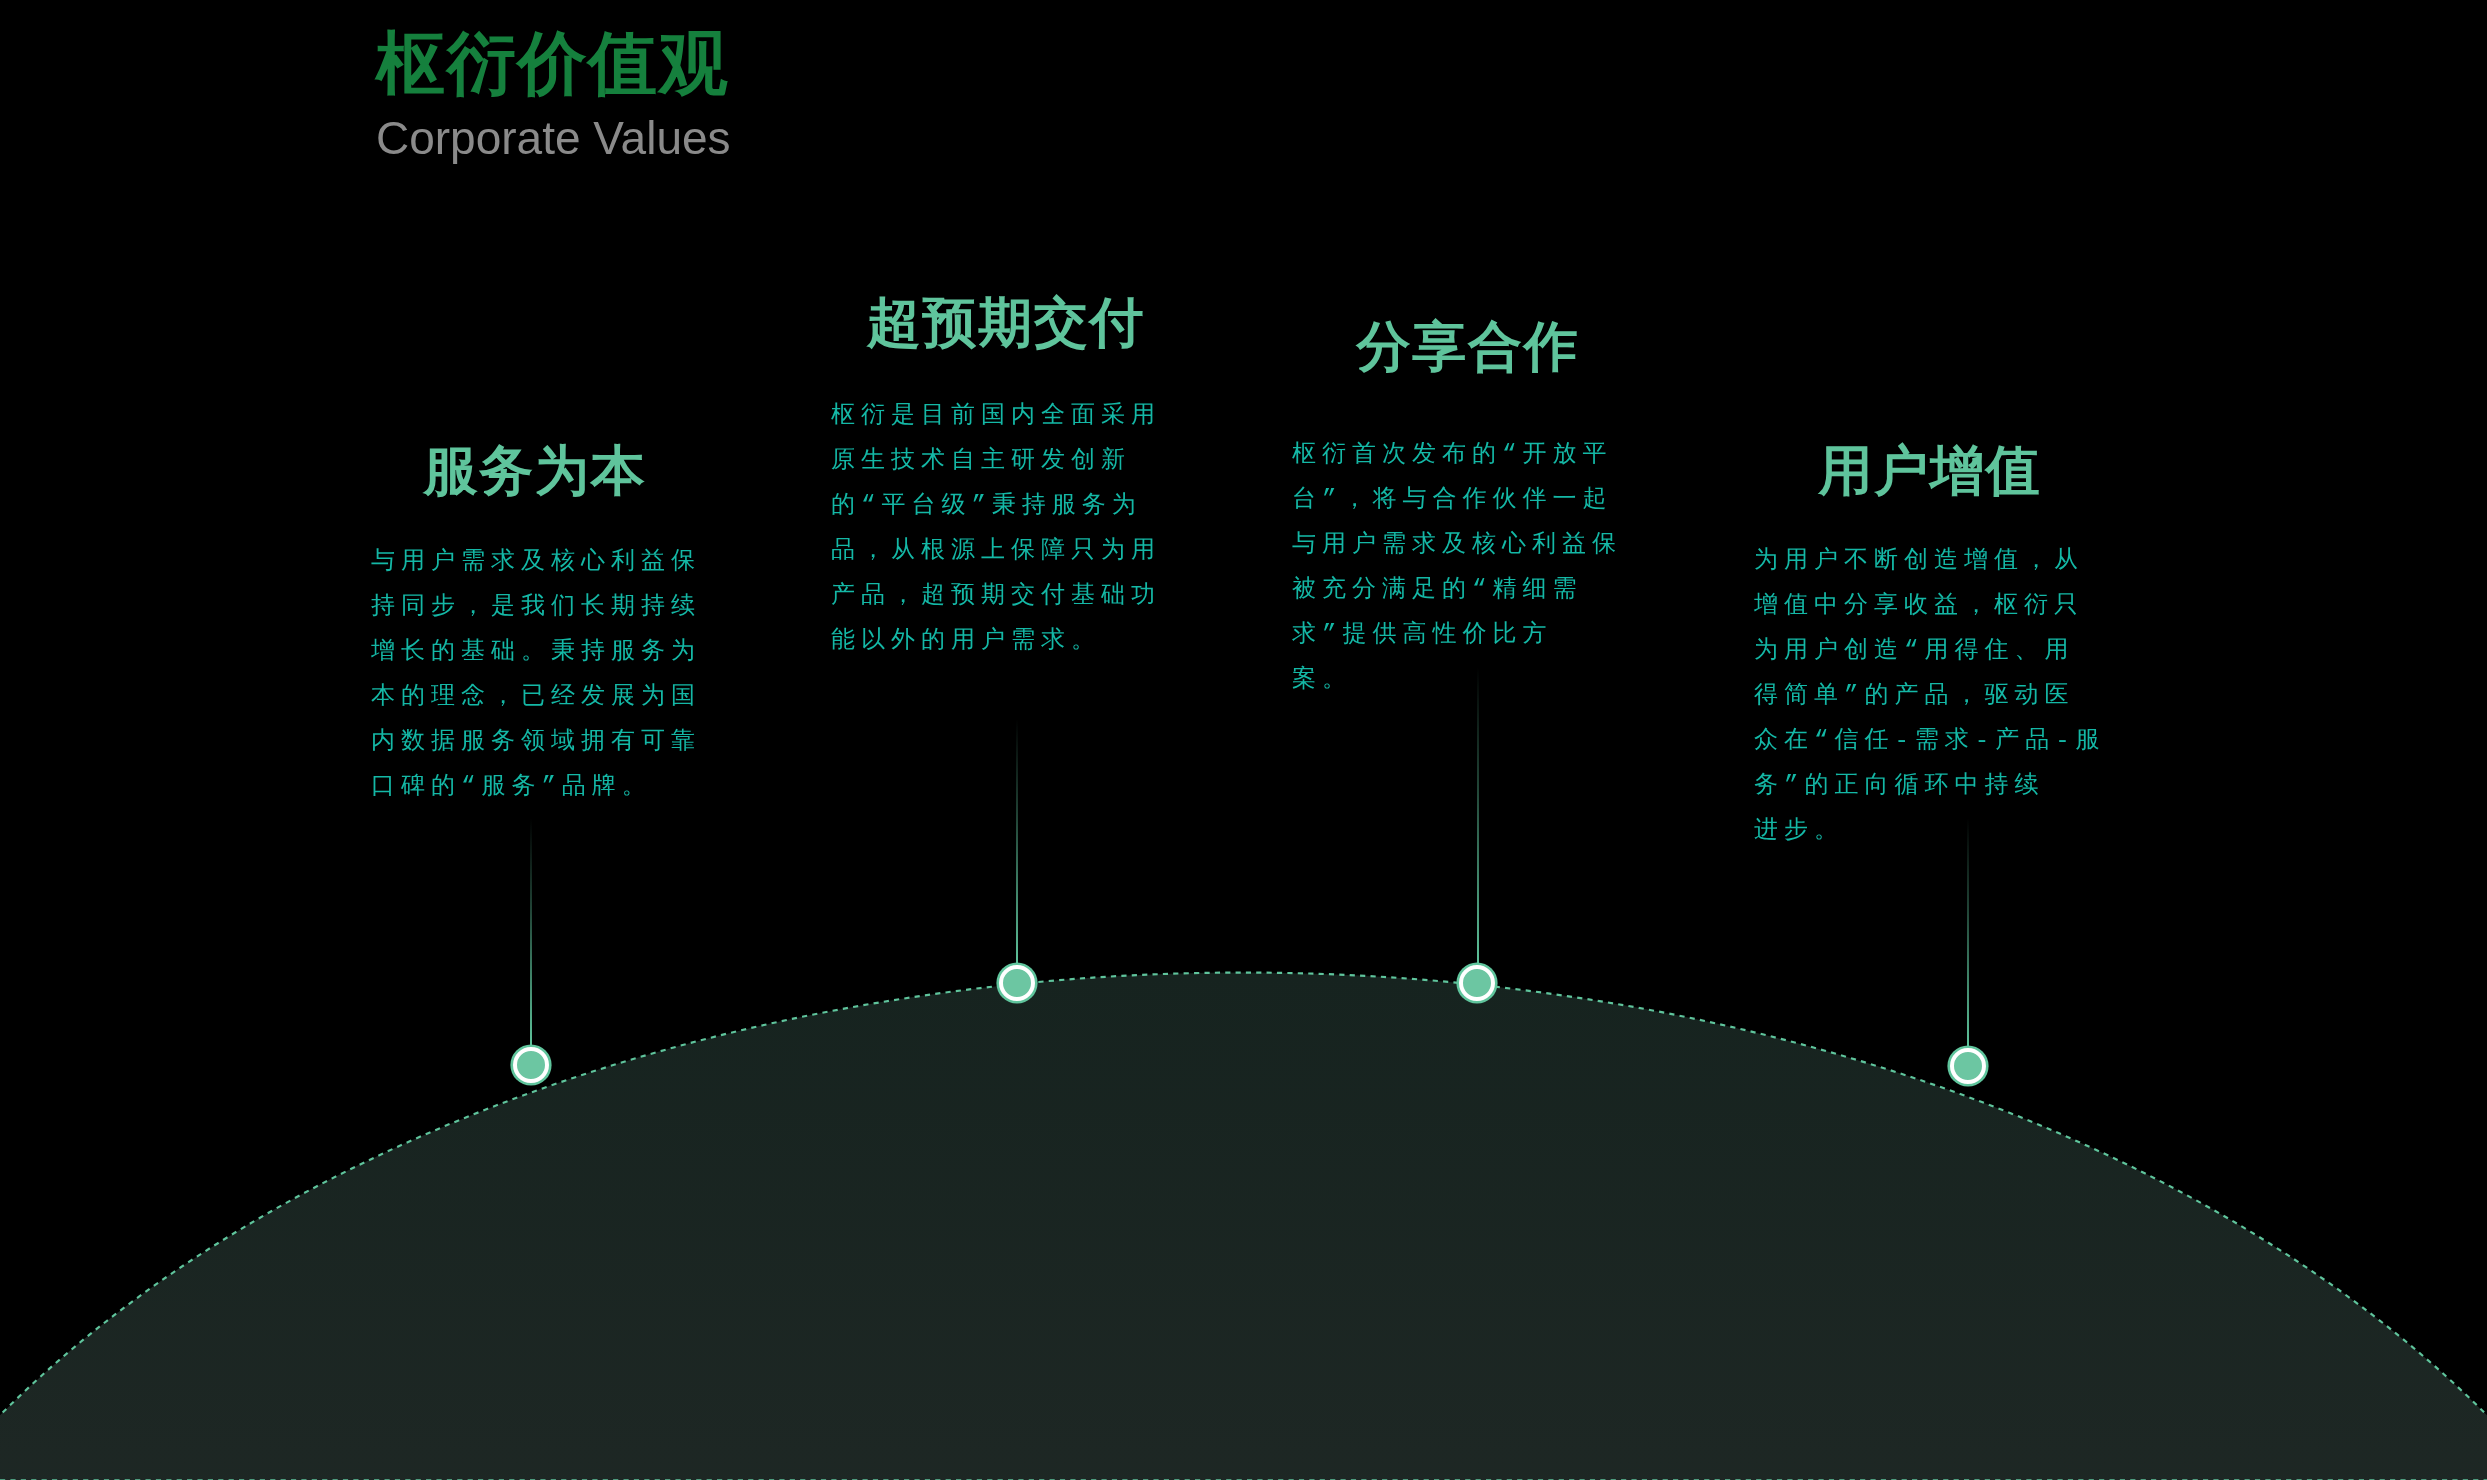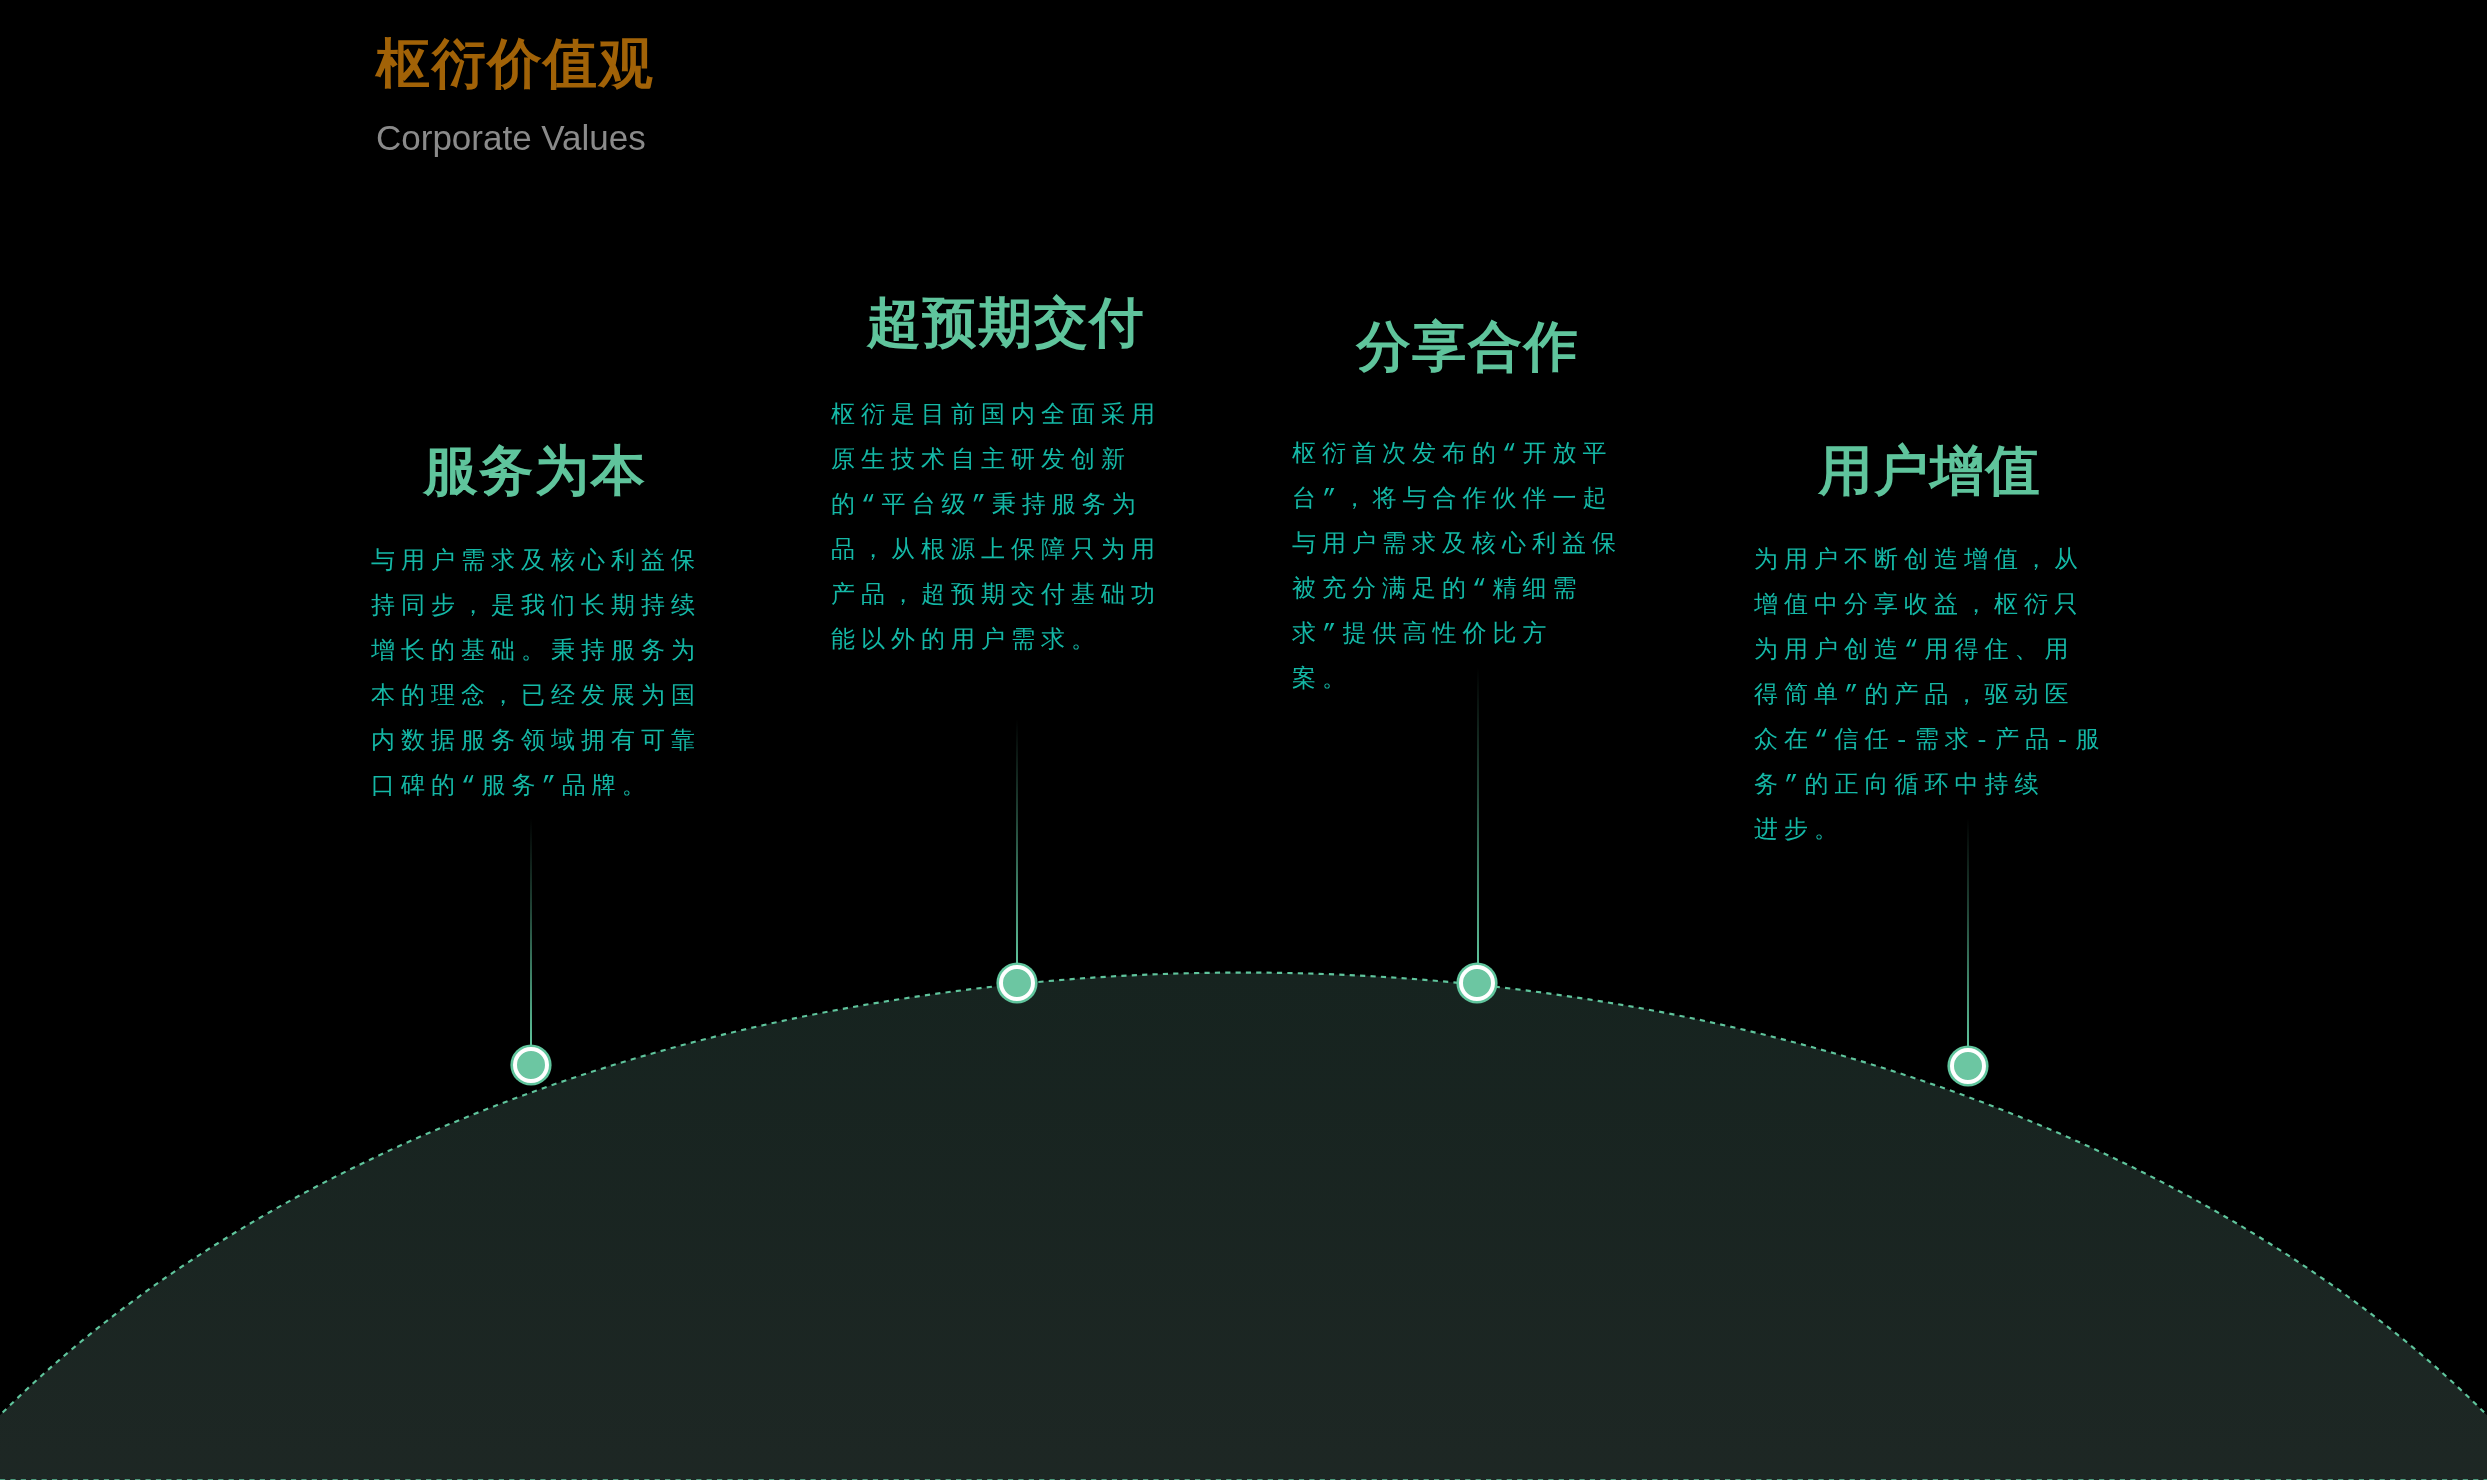--- a/index.html
+++ b/index.html
@@ -2,27 +2,27 @@
 <html style="font-size:14px"><head>
 <meta charset="utf-8">
 <style>
   html, body { margin: 0; padding: 0; }
   body {
     width: 2487px; height: 1481px; background: #000; position: relative; overflow: hidden;
     font-family: "DejaVu Sans", "Liberation Sans", sans-serif;
   }
   .title {
     position: absolute; left: 376px; top: 15.6px;
-    font-size: 54px; font-weight: bold; line-height: 95px; letter-spacing: 1.7px;
-    color: #a16207;
+    font-size: 69px; font-weight: bold; line-height: 95px; letter-spacing: 1.7px;
+    color: #15803d;
   }
   .subtitle {
     position: absolute; left: 376px; top: 114px;
     font-family: "Liberation Sans", sans-serif;
-    font-size: 35px; line-height: 48px; color: #8a8a8a; font-weight: normal;
+    font-size: 46px; line-height: 48px; color: #8a8a8a; font-weight: normal;
   }
   .arc-svg { position: absolute; left: 0; top: 0; width: 2487px; height: 1481px; }
   .heading {
     position: absolute; width: 364px; text-align: center;
     font-size: 54px; font-weight: bold; line-height: 69px; letter-spacing: 1.7px;
     color: #5fc49c;
   }
   .body {
     position: absolute; width: 353px;
     font-size: 24px; line-height: 45px; letter-spacing: 6px;

